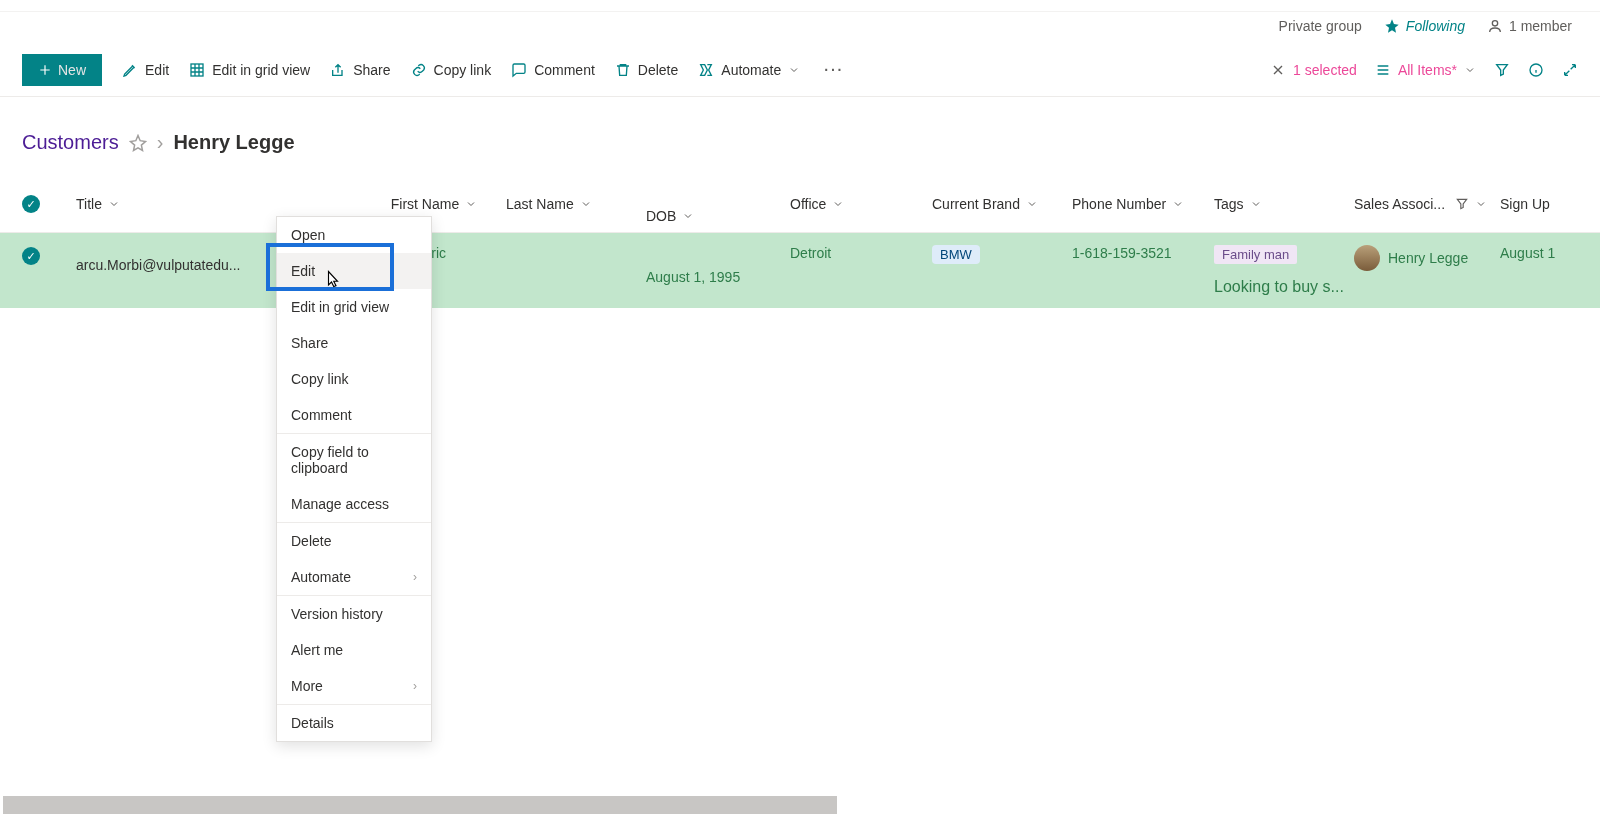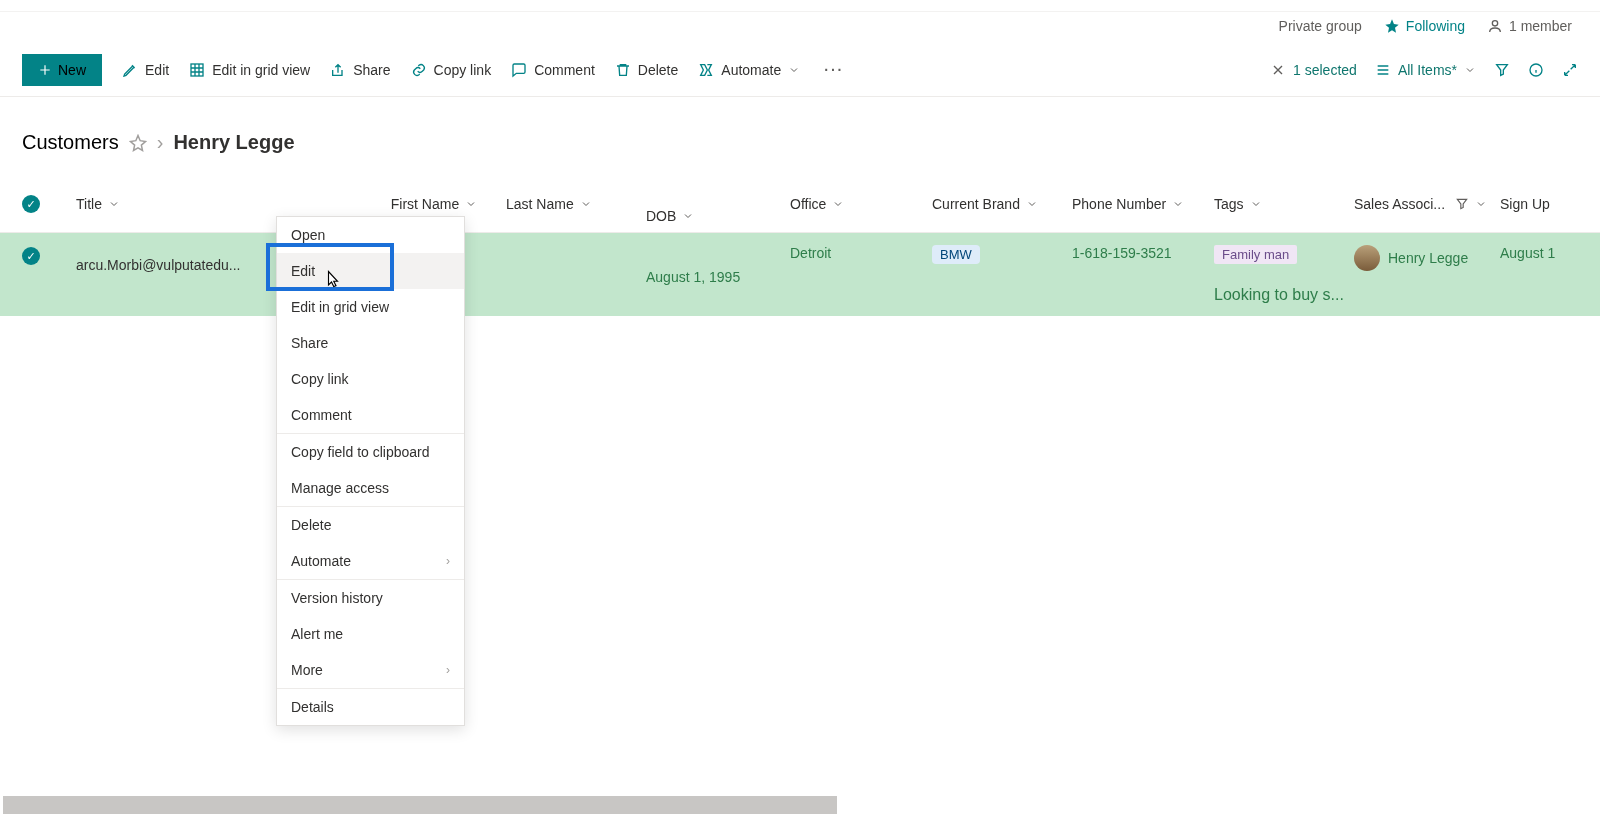--- a/index.html
+++ b/index.html
@@ -1,32 +1,32 @@
 <!DOCTYPE html>
 <html><head>
 <meta charset="utf-8">
 <style>
   * { box-sizing: border-box; }
   html, body { margin:0; padding:0; font-family: "Segoe UI", Arial, sans-serif; font-size:14px; color:#323130; background:#fff; width:1600px; height:814px; overflow:hidden;}
   .topbar-spacer { height:12px; border-bottom:1px solid #f3f2f1;}
   .privacy-bar { display:flex; justify-content:flex-end; align-items:center; gap:22px; padding:6px 28px 10px 28px; color:#605e5c;}
-  .privacy-bar .fav { color:#038387; display:flex; align-items:center; gap:6px;}
+  .privacy-bar .fav { color:#038387; display:flex; align-items:center; gap:6px;font-style:italic;}
   .privacy-bar .mem { display:flex; align-items:center; gap:6px;}
   .star-icon { width:16px; height:16px; }
   .toolbar { display:flex; align-items:center; padding:10px 22px; gap:20px; border-bottom:1px solid #edebe9; background:#fff;}
-  .btn-new { background:#038387; color:#000000; border:none; padding:8px 16px; display:flex; align-items:center; gap:6px; font-size:14px;}
+  .btn-new { background:#038387; color:#e5e5e5; border:none; padding:8px 16px; display:flex; align-items:center; gap:6px; font-size:14px;}
   .tb-item { display:flex; align-items:center; gap:7px; color:#323130; cursor:pointer;}
   .tb-item .ic { width:16px; height:16px; display:inline-flex; align-items:center; justify-content:center; color:#038387;}
   .toolbar .dots { color:#605e5c; letter-spacing:2px; font-weight:bold; margin-left:4px;}
   .toolbar .spacer { flex:1; }
-  .right-tools { display:flex; align-items:center; gap:18px; color:#0f766e;}
+  .right-tools { display:flex; align-items:center; gap:18px; color:#ec4899;}
   .rt-item { display:flex; align-items:center; gap:7px;}
   .x-icon { width:16px; height:16px; }
   .breadcrumb { display:flex; align-items:center; gap:10px; padding:34px 22px 22px 22px; font-size:20px;}
-  .breadcrumb .bc-list { color:#000000;}
+  .breadcrumb .bc-list { color:#4c1d95;}
   .breadcrumb .bc-cur { font-weight:600; color:#323130;}
   .breadcrumb .bc-sep { color:#a19f9d;}
   .breadcrumb .bc-star { color:#a19f9d; width:18px; height:18px;}
   .table-wrap { position:relative; }
   .thead { display:flex; align-items:center; padding:8px 0 8px 22px; border-bottom:1px solid #edebe9; color:#323130; font-weight:400;}
   .col-check { width:54px; display:flex; align-items:center;}
   .chk { width:18px; height:18px; border-radius:50%; background:#038387; display:inline-flex; align-items:center; justify-content:center; color:#fff; font-size:11px;}
   .col { display:flex; align-items:center; gap:6px;}
   .col .chev { width:12px; height:12px; color:#605e5c;}
   .col-title { width:286px;}
@@ -38,25 +38,25 @@
   .col-phone { width:142px;}
   .col-tags { width:140px;}
   .col-assoc { width:146px;}
   .col-signup { width:60px;}
   .row { display:flex; align-items:flex-start; padding:12px 0 12px 22px; background:#c2e6cc; position:relative;}
   .row .col-check { padding-top:2px;}
   .row .cell { color:#2e7d4a;}
   .row .title-cell a { color:#323130; text-decoration:none;margin-top:12px;}
   .row-dots { color:#605e5c; margin-left:auto; margin-right:8px;}
   .badge-brand { background:#deecf9; color:#004578; padding:2px 8px; border-radius:4px; font-size:13px; display:inline-block;}
-  .tag-pill { background:#f0e6f5; color:#6b4d8a; padding:2px 8px; border-radius:2px; font-size:13px; display:inline-block; margin-bottom:16px;}
+  .tag-pill { background:#f0e6f5; color:#6b4d8a; padding:2px 8px; border-radius:2px; font-size:13px; display:inline-block; margin-bottom:8px;}
   .tag2 { color:#2e7d4a; font-size:16px;}
   .assoc { display:flex; align-items:center; gap:8px; color:#2e7d4a;}
   .avatar { width:26px; height:26px; border-radius:50%; background:linear-gradient(#b9a07a,#7a5c3a); display:inline-block;}
-  .ctx-menu { position:absolute; left:276px; top:216px; width:189px; background:#fff; border:1px solid #e1dfdd; box-shadow:0 4px 14px rgba(0,0,0,.12); z-index:50;}
+  .ctx-menu { position:absolute; left:276px; top:216px; width:156px; background:#fff; border:1px solid #e1dfdd; box-shadow:0 4px 14px rgba(0,0,0,.12); z-index:50;}
   .ctx-item { padding:10px 14px; font-size:14px; color:#323130; cursor:pointer; display:flex; align-items:center; justify-content:space-between;}
   .ctx-item.hover { background:#f3f2f1;}
   .ctx-sep { border-top:1px solid #edebe9;}
   .ctx-chev { color:#a19f9d; font-size:12px;}
   .highlight-box { position:absolute; left:266px; top:243px; width:128px; height:48px; border:4px solid #1a6fd8; z-index:60; pointer-events:none;}
   .cursor { position:absolute; left:324px; top:268px; width:18px; height:22px; z-index:70; pointer-events:none;}
   .thead .filter-ic { width:14px; height:14px; color:#605e5c; margin-left:4px;}
   svg { display:block; }
   .scrollbar { position:absolute; left:3px; bottom:0; height:18px; width:834px; background:#c8c6c4; }
 </style>

